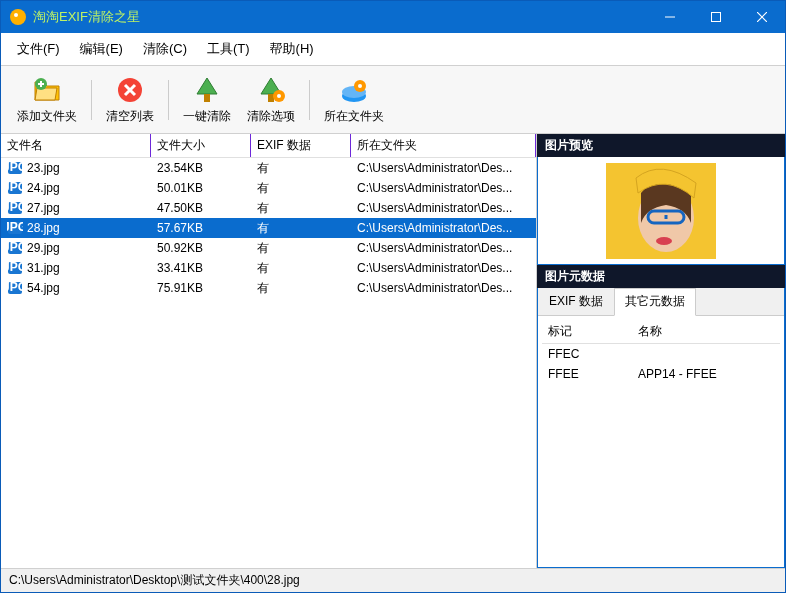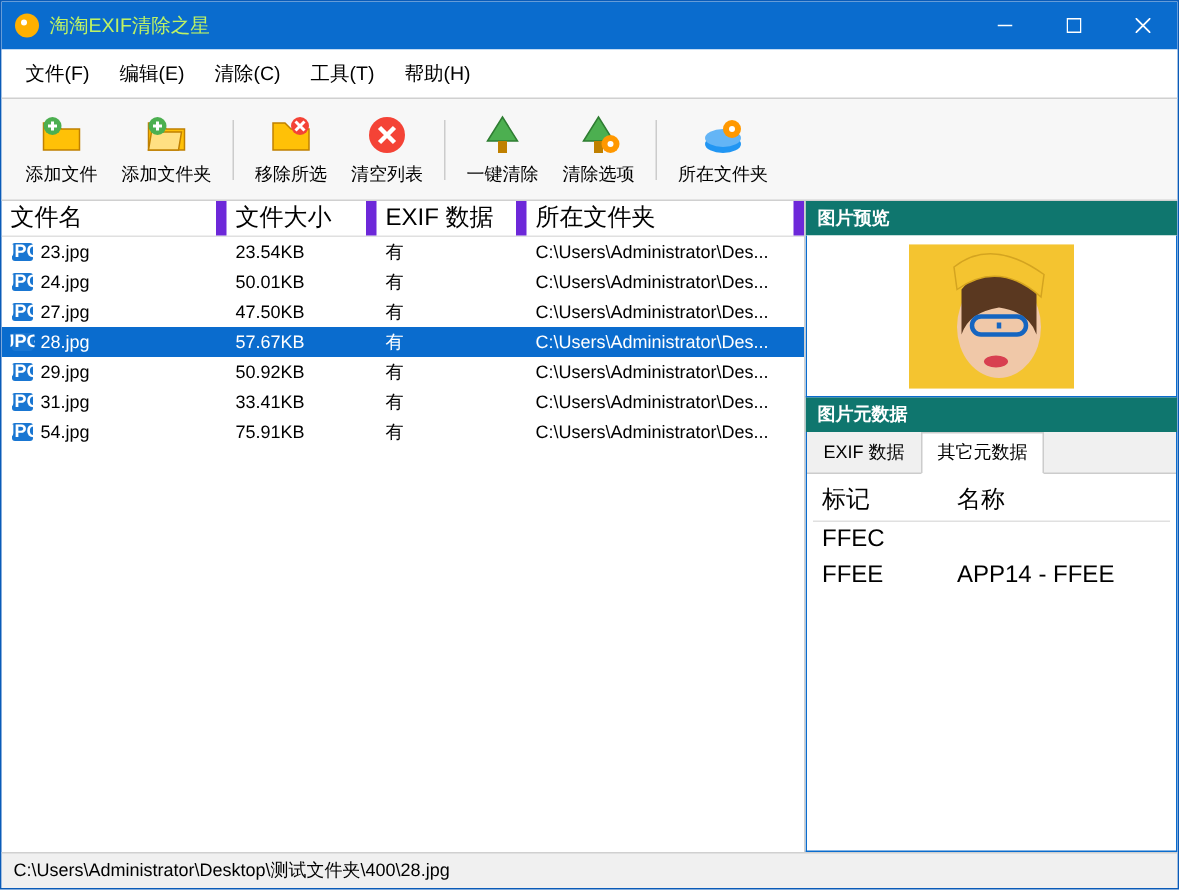--- a/index.html
+++ b/index.html
@@ -12,41 +12,41 @@
 .menubar { background: #fff; height: 28px; display: flex; align-items: center; padding: 16px 6px; border-bottom: 1px solid #d0d0d0; }
 .menuitem { padding: 4px 10px; cursor: pointer; font-size: 13px; }
 .toolbar { background: #f7f7f7; padding: 6px 8px; display: flex; align-items: center; border-bottom: 1px solid #d0d0d0; gap: 0; }
 .toolbtn { display: flex; flex-direction: column; align-items: center; padding: 2px 8px; cursor: pointer; min-width: 56px; }
 .toolbtn .ticon { width: 32px; height: 32px; margin-bottom: 2px; }
 .toolbtn .tlabel { font-size: 12px; white-space: nowrap; }
 .tsep { width: 1px; height: 40px; background: #ccc; margin: 0 6px; }
 .main { flex: 1; display: flex; overflow: hidden; }
 .leftpane { flex: 1; display: flex; flex-direction: column; border-right: 1px solid #d0d0d0; overflow: hidden; }
 .listhdr { display: flex; background: #fff; border-bottom: 1px solid #e0e0e0; height: 24px; align-items: stretch; }
-.listhdr .col { padding: 4px 6px; border-right: 7px solid #6d28d9; font-size: 16px; display: flex; align-items: center; }
+.listhdr .col { padding: 4px 6px; border-right: 1px solid #6d28d9; font-size: 12px; display: flex; align-items: center; }
 .listbody { flex: 1; overflow: auto; }
 .row { display: flex; height: 20px; align-items: center; cursor: pointer; }
 .row.selected { background: #0a6cce; color: #fff; }
 .row .cell { padding: 2px 6px; overflow: hidden; text-overflow: ellipsis; white-space: nowrap; font-size: 12px; display: flex; align-items: center; }
 .fileico { display: inline-flex; width: 16px; height: 14px; margin-right: 4px; align-items: center; justify-content: center; }
 .c-name { width: 150px; }
 .c-size { width: 100px; }
 .c-exif { width: 100px; }
 .c-folder { flex: 1; }
 .rightpane { width: 248px; display: flex; flex-direction: column; overflow: hidden; }
-.panelhdr { background: #0f766e; color: #fff; padding: 3px 8px; font-size: 12px; font-weight: bold; }
+.panelhdr { background: #0f172a; color: #fff; padding: 3px 8px; font-size: 12px; font-weight: bold; }
 .preview { height: 108px; background: #fff; display: flex; align-items: center; justify-content: center; border: 1px solid #0a6cce; border-top: none; }
 .previewimg { width: 110px; height: 96px; background: #f4c430; position: relative; overflow: hidden; }
 .metapanel { flex: 1; display: flex; flex-direction: column; border: 1px solid #0a6cce; border-top: none; overflow: hidden; }
 .tabs { display: flex; background: #f0f0f0; border-bottom: 1px solid #ccc; }
 .tab { padding: 4px 10px; cursor: pointer; border: 1px solid transparent; font-size: 12px; }
 .tab.active { background: #fff; border: 1px solid #ccc; border-bottom: 1px solid #fff; margin-bottom: -1px; }
 .metabody { flex: 1; padding: 4px; overflow: auto; }
 .metahdr { display: flex; border-bottom: 1px solid #e0e0e0; }
-.metahdr .mcol, .metarow .mcell { padding: 3px 6px; font-size: 16px; }
+.metahdr .mcol, .metarow .mcell { padding: 3px 6px; font-size: 12px; }
 .mtag { width: 90px; }
 .mname { flex: 1; }
 .metarow { display: flex; }
 .statusbar { height: 24px; background: #f0f0f0; border-top: 1px solid #d0d0d0; display: flex; align-items: center; padding: 0 8px; font-size: 12px; }
 </style>
 </head>
 <body>
 
 <div class="titlebar">
   <span class="icon">
@@ -81,43 +81,27 @@
   <div class="menuitem">编辑(E)</div>
   <div class="menuitem">清除(C)</div>
   <div class="menuitem">工具(T)</div>
   <div class="menuitem">帮助(H)</div>
 </div>
 
 <div class="toolbar">
   <div class="toolbtn">
     <span class="ticon"><svg viewBox="0 0 32 32">
           <path d="M4 8 L12 8 L16 12 L28 12 L28 26 L4 26 Z" fill="#ffc107" stroke="#c08000"></path>
-          <circle cx="10" cy="10" r="6" fill="#4caf50"></circle>
-          <path d="M10 7 L10 13 M7 10 L13 10" stroke="#fff" stroke-width="2"></path>
-        </svg></span>
-    <span class="tlabel">添加文件</span>
-  </div>
-  <div class="toolbtn">
-    <span class="ticon"><svg viewBox="0 0 32 32">
-          <path d="M4 8 L12 8 L16 12 L28 12 L28 26 L4 26 Z" fill="#ffc107" stroke="#c08000"></path>
           <path d="M6 14 L26 14 L24 26 L4 26 Z" fill="#ffe082" stroke="#c08000"></path>
           <circle cx="10" cy="10" r="6" fill="#4caf50"></circle>
           <path d="M10 7 L10 13 M7 10 L13 10" stroke="#fff" stroke-width="2"></path>
         </svg></span>
     <span class="tlabel">添加文件夹</span>
   </div>
   <div class="tsep"></div>
-  <div class="toolbtn">
-    <span class="ticon"><svg viewBox="0 0 32 32">
-          <path d="M4 8 L12 8 L16 12 L28 12 L28 26 L4 26 Z" fill="#ffc107" stroke="#c08000"></path>
-          <circle cx="22" cy="10" r="6" fill="#f44336"></circle>
-          <path d="M19 7 L25 13 M25 7 L19 13" stroke="#fff" stroke-width="2"></path>
-        </svg></span>
-    <span class="tlabel">移除所选</span>
-  </div>
   <div class="toolbtn">
     <span class="ticon"><svg viewBox="0 0 32 32">
           <circle cx="16" cy="16" r="12" fill="#f44336"></circle>
           <path d="M11 11 L21 21 M21 11 L11 21" stroke="#fff" stroke-width="3"></path>
         </svg></span>
     <span class="tlabel">清空列表</span>
   </div>
   <div class="tsep"></div>
   <div class="toolbtn">
     <span class="ticon"><svg viewBox="0 0 32 32">

